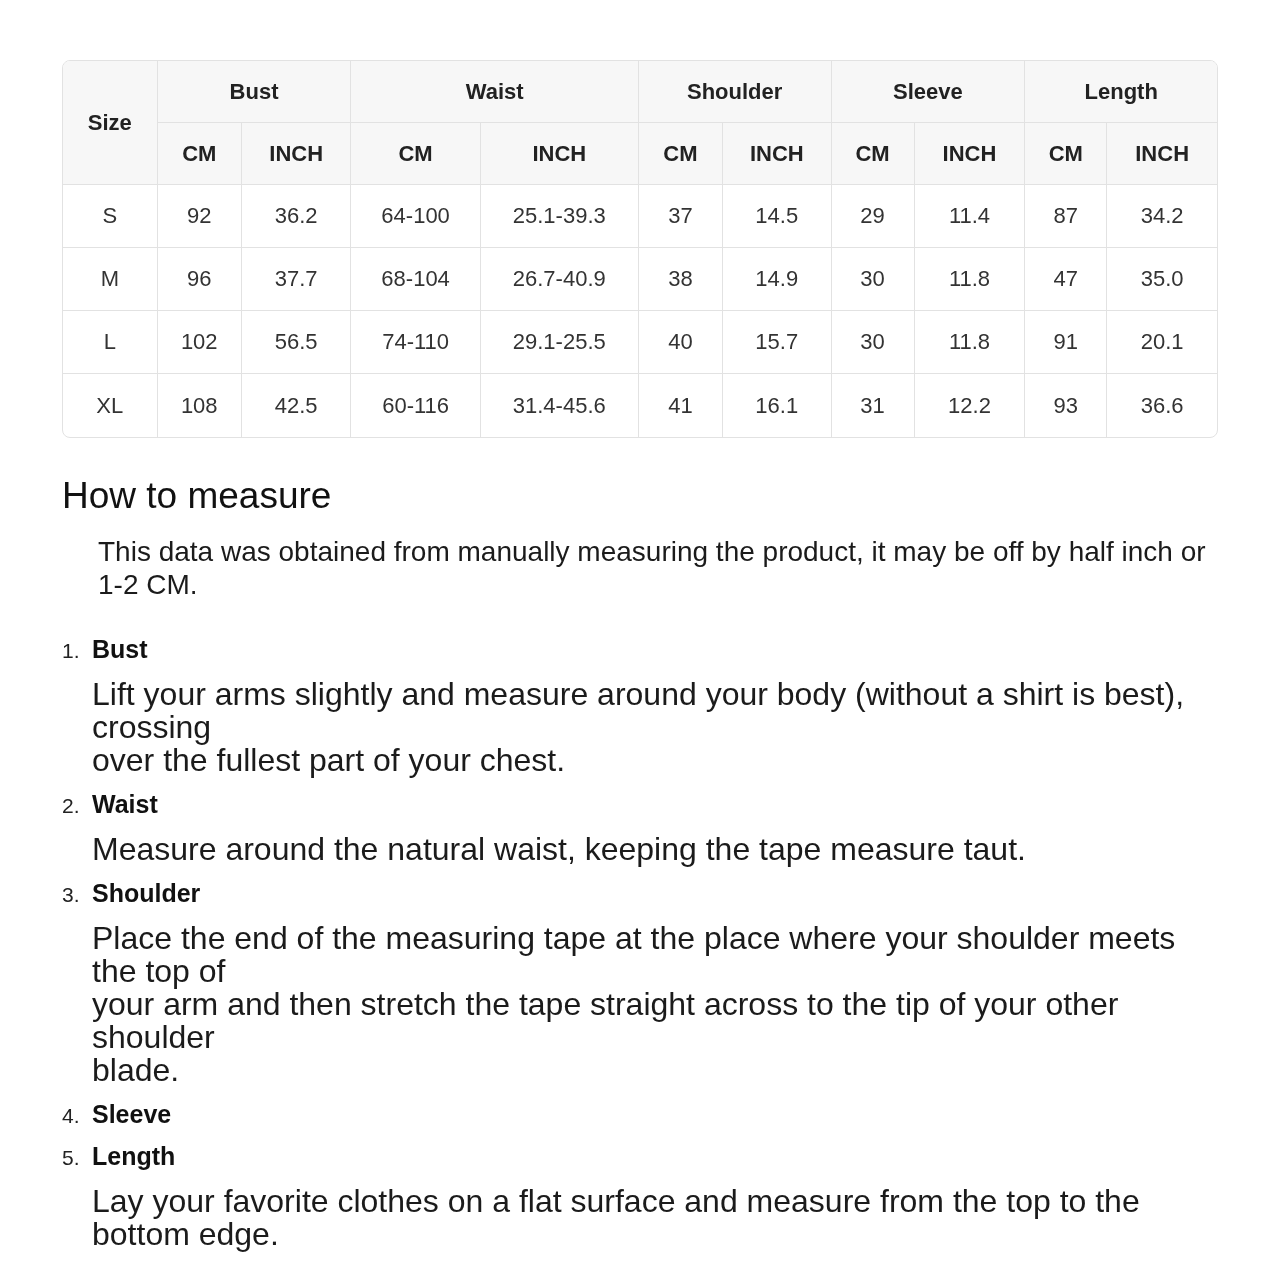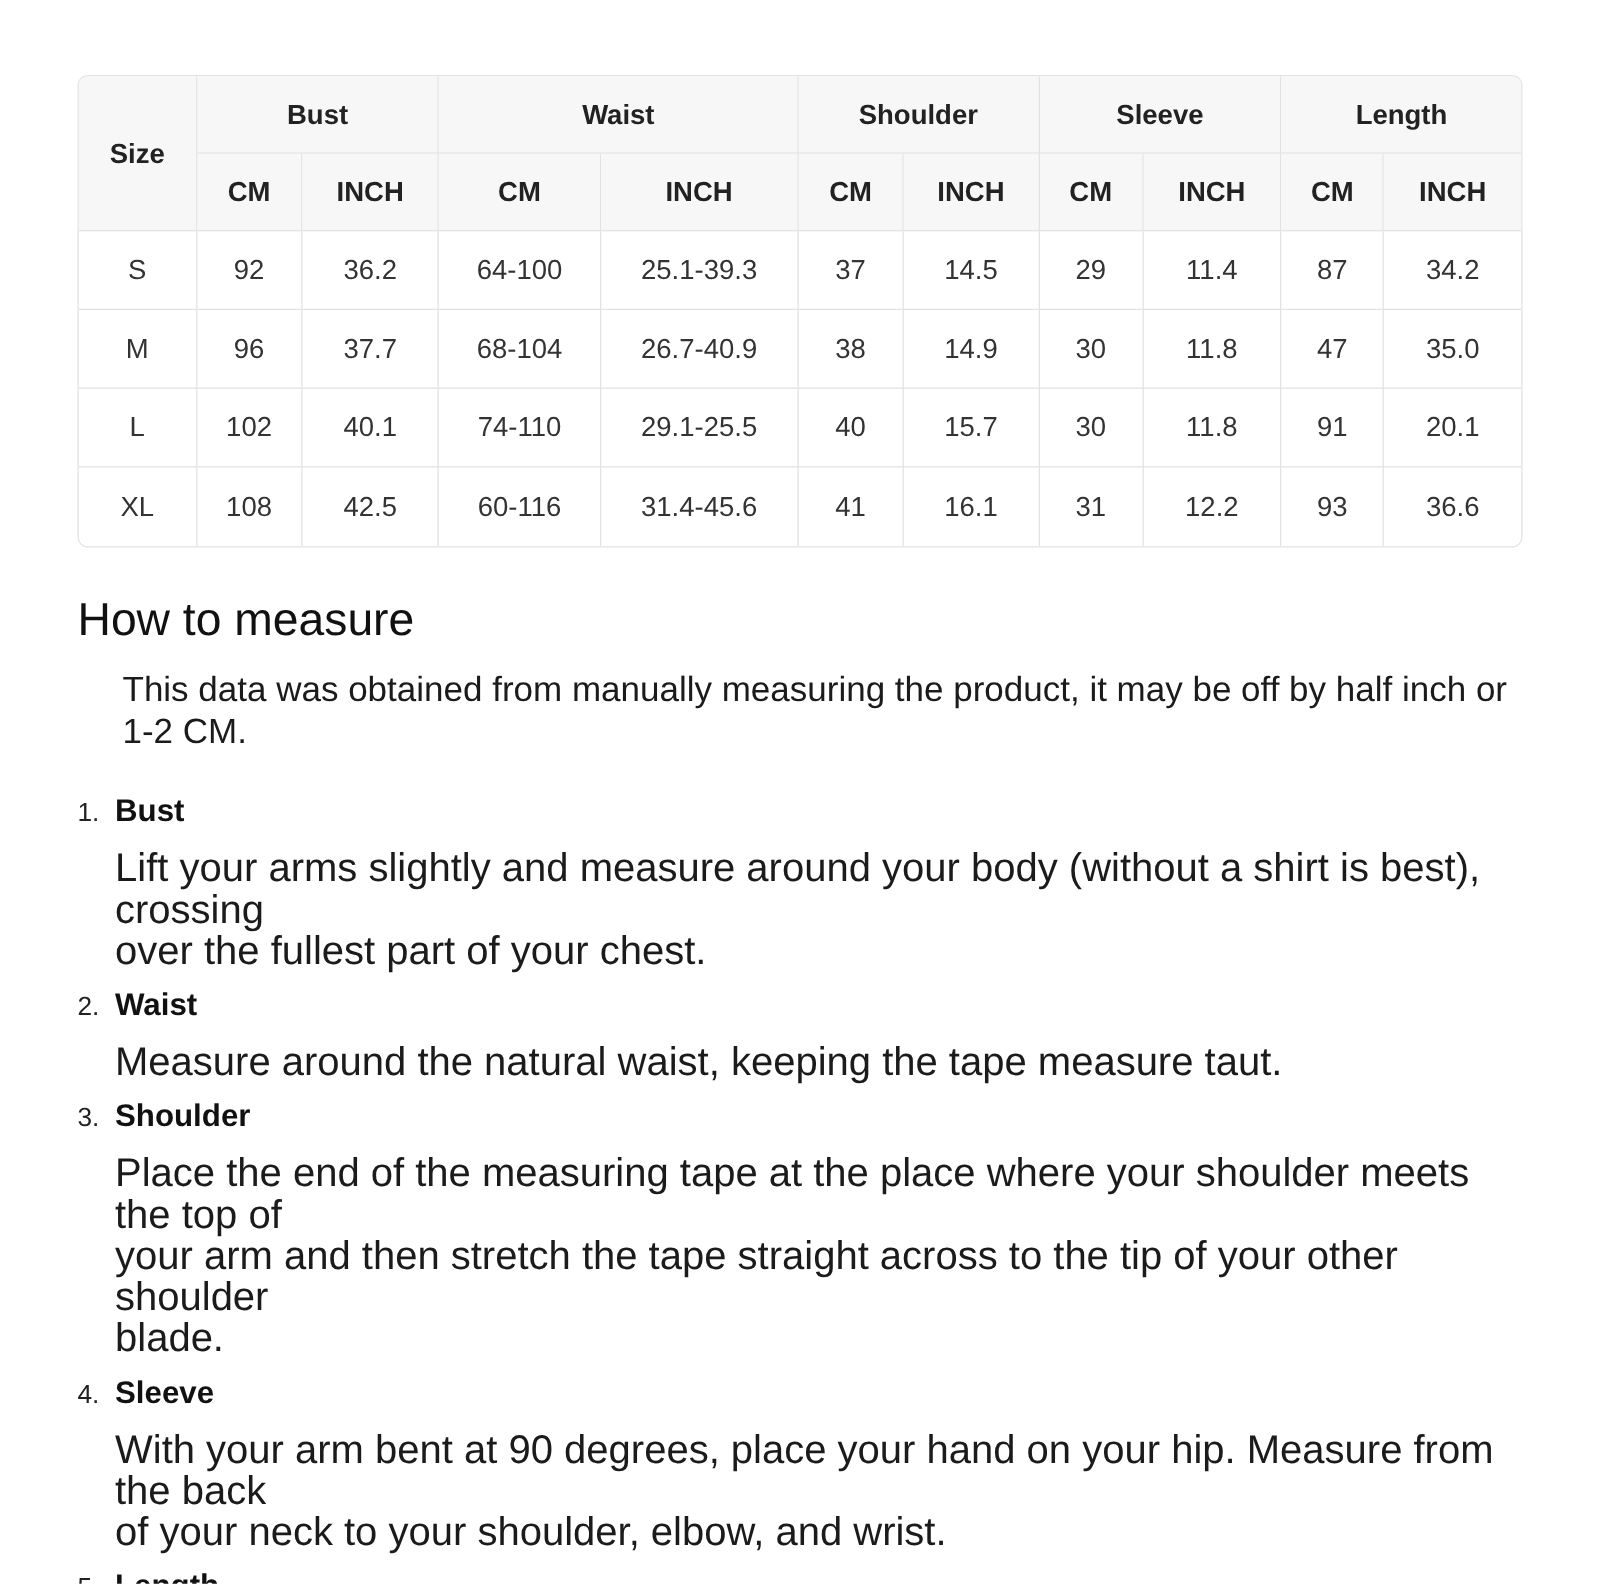--- a/index.html
+++ b/index.html
@@ -148,21 +148,21 @@
           <td>38</td>
           <td>14.9</td>
           <td>30</td>
           <td>11.8</td>
           <td>47</td>
           <td>35.0</td>
         </tr>
         <tr>
           <td>L</td>
           <td>102</td>
-          <td>40.1</td>
+          <td>56.5</td>
           <td>74-110</td>
           <td>29.1-25.5</td>
           <td>40</td>
           <td>15.7</td>
           <td>30</td>
           <td>11.8</td>
           <td>91</td>
           <td>20.1</td>
         </tr>
         <tr>
@@ -214,25 +214,24 @@
       <p class="step-desc">Place the end of the measuring tape at the place where your shoulder meets the top of
 your arm and then stretch the tape straight across to the tip of your other shoulder
 blade.</p>
     </div>
 
     <div class="step">
       <div class="step-head">
         <span class="step-num">4.</span>
         <span class="step-title">Sleeve</span>
       </div>
-      <p class="step-desc">With your arm bent at 90 degrees, place your hand on your hip. Measure from the back
-of your neck to your shoulder, elbow, and wrist.</p>
     </div>
 
     <div class="step">
       <div class="step-head">
         <span class="step-num">5.</span>
         <span class="step-title">Length</span>
       </div>
+      <p class="step-desc">Lay your favorite clothes on a flat surface and measure from the top to the bottom edge.</p>
     </div>
 
   </div>
 </div>
 
 </body></html>

